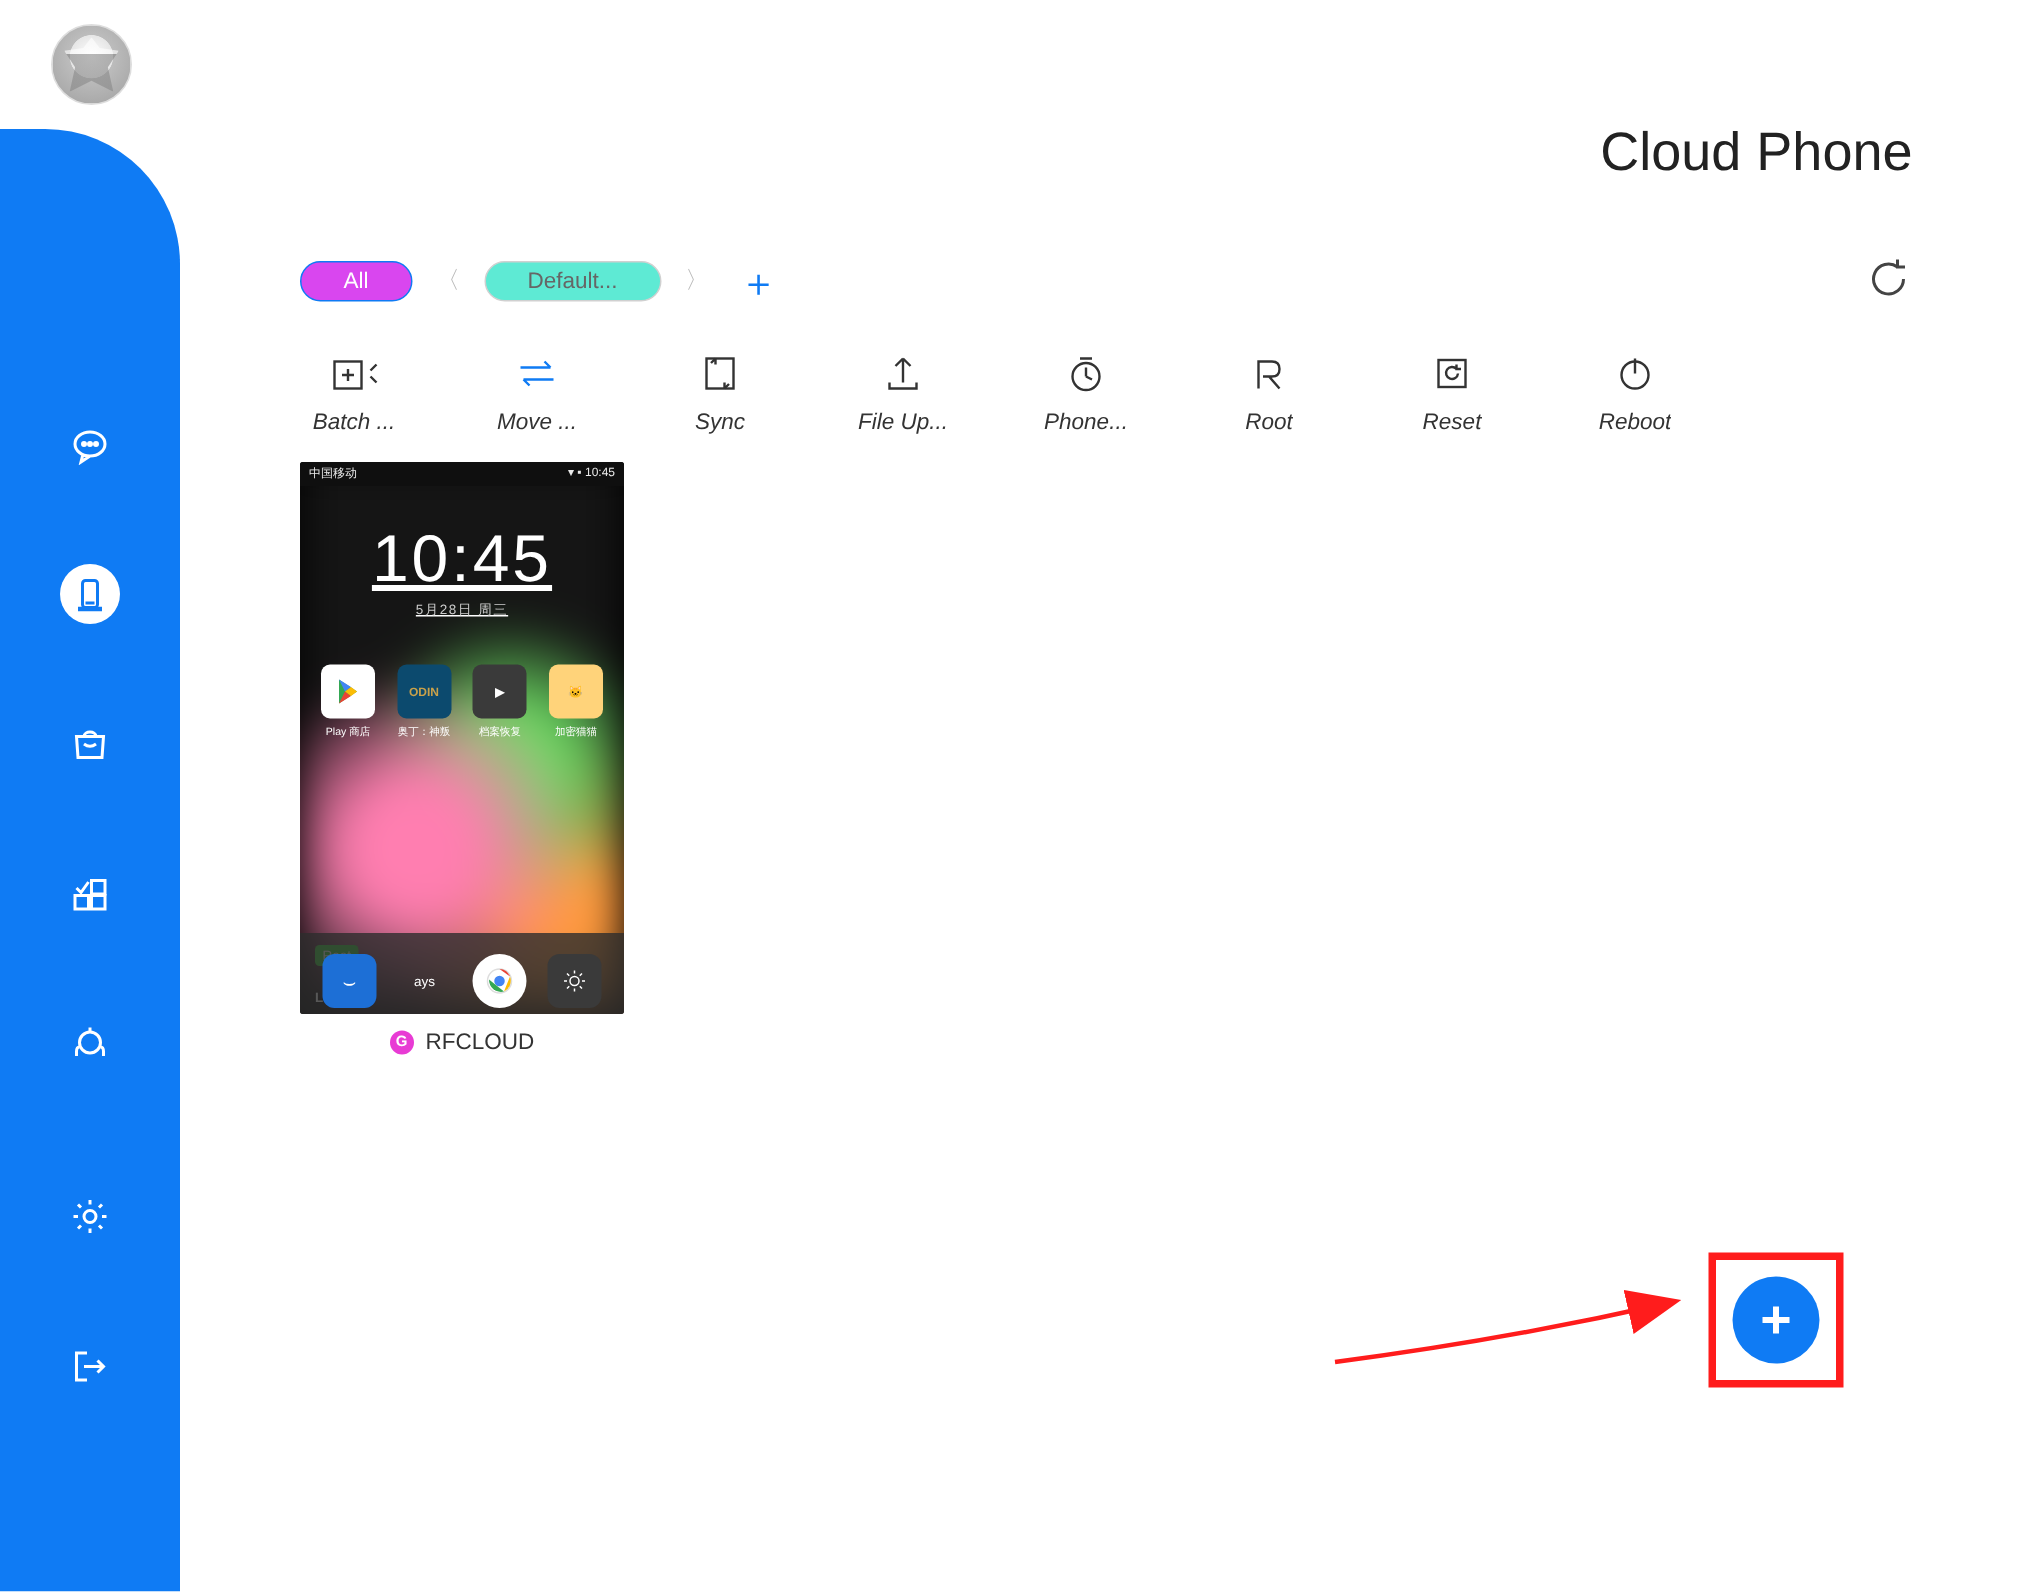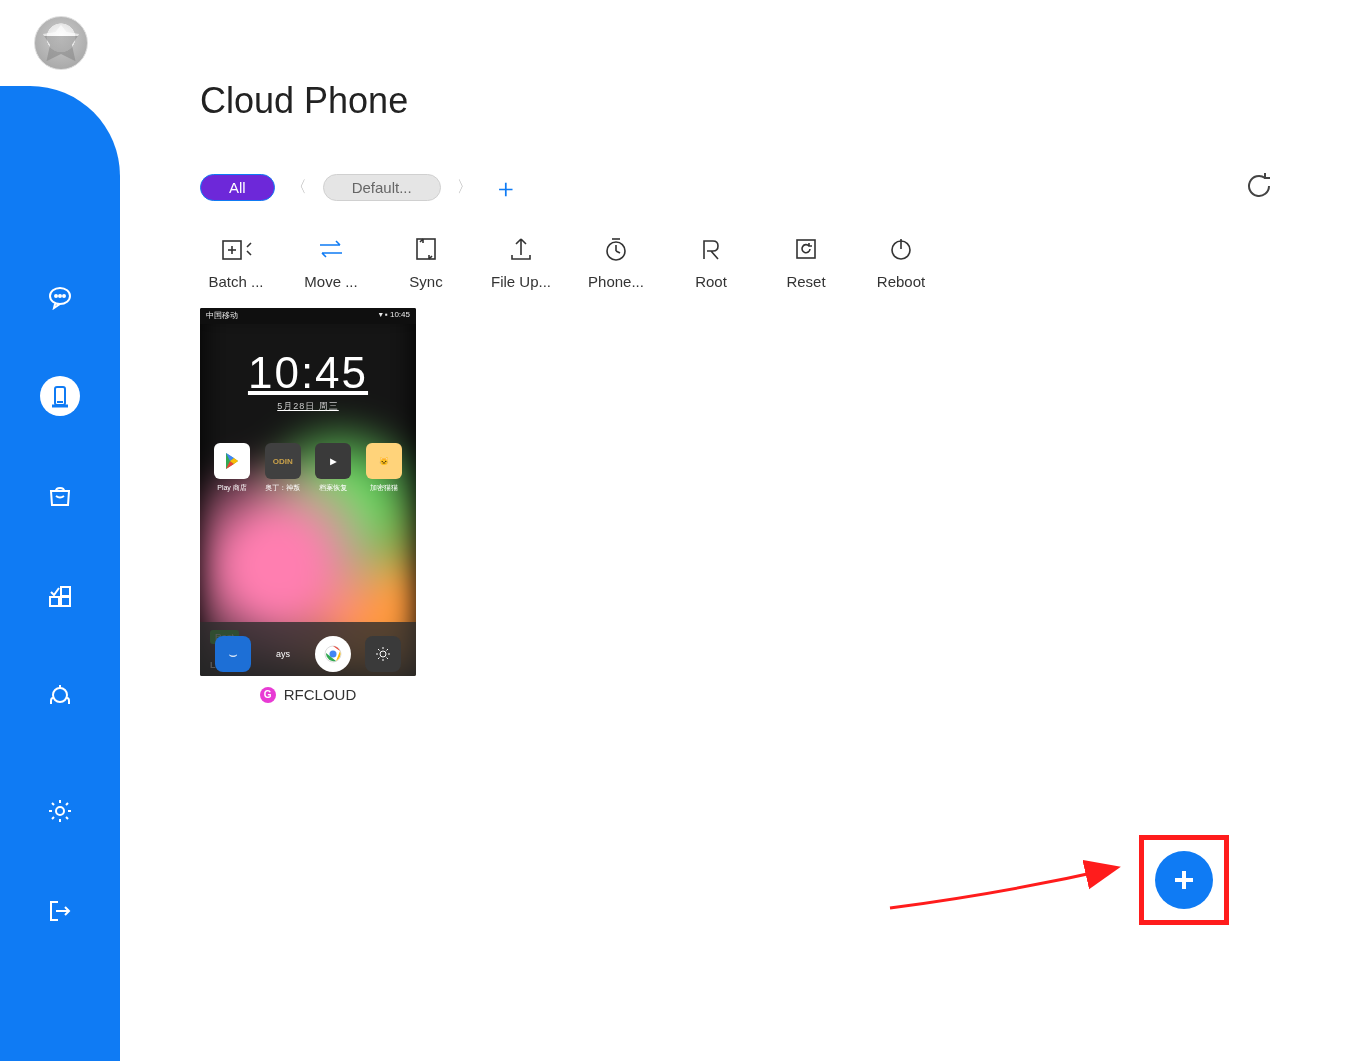--- a/index.html
+++ b/index.html
@@ -83,21 +83,21 @@
   .main {
     position: absolute;
     left: 120px; top: 0; right: 0; bottom: 0;
     padding: 80px 80px 0 80px;
     background: #fff;
   }
 
   .header-row {
     display: flex;
     align-items: center;
-    justify-content: flex-start;
+    justify-content: flex-end;
     margin-bottom: 48px;
   }
   .page-title {
     font-size: 36px;
     font-weight: 400;
     color: #222;
   }
   .header-buttons {
     display: flex;
     gap: 18px;
@@ -124,26 +124,26 @@
     display: flex;
     align-items: center;
     gap: 12px;
     margin-bottom: 30px;
   }
   .pill {
     border-radius: 16px;
     padding: 4px 28px;
     font-size: 15px;
     border: 1px solid #d0d0d0;
-    background: #e5e5e5;
+    background: #5eead4;
     color: #666;
     cursor: pointer;
   }
   .pill.blue {
-    background: #6d28d9;
+    background: #d946ef;
     border-color: #0f7bf4;
     color: #fff;
   }
   .chev-nav {
     color: #bbb;
     font-size: 16px;
     padding: 0 4px;
     cursor: pointer;
   }
   .plus-blue {
@@ -156,22 +156,23 @@
   }
   .refresh-btn {
     margin-left: auto;
     cursor: pointer;
   }
   .refresh-btn svg { stroke: #444; fill: none; stroke-width: 2; }
 
   
   .toolbar {
     display: flex;
-    gap: 23px;
+    gap: 50px;
     margin-bottom: 18px;
+    font-style: italic;
   }
   .tool {
     display: flex;
     flex-direction: column;
     align-items: center;
     gap: 10px;
     width: 72px;
     cursor: pointer;
   }
   .tool-icon {
@@ -519,21 +520,21 @@
                 <svg width="20" height="20" viewBox="0 0 20 20">
                   <polygon points="4,2 16,10 4,18" fill="#34a853"></polygon>
                   <polygon points="4,2 12,7 8,10" fill="#4285f4"></polygon>
                   <polygon points="4,18 12,13 8,10" fill="#ea4335"></polygon>
                   <polygon points="12,7 16,10 12,13 8,10" fill="#fbbc05"></polygon>
                 </svg>
               </div>
               <span class="appicon-label">Play 商店</span>
             </div>
           <div class="appicon">
-              <div class="appicon-box" style="background:#404040;color:#c9a14a">ODIN</div>
+              <div class="appicon-box" style="background:#0c4a6e;color:#c9a14a">ODIN</div>
               <span class="appicon-label">奥丁：神叛</span>
             </div>
           <div class="appicon">
               <div class="appicon-box" style="background:#3a3a3a;color:#fff">▶</div>
               <span class="appicon-label">档案恢复</span>
             </div>
           <div class="appicon">
               <div class="appicon-box" style="background:#ffd37a">🐱</div>
               <span class="appicon-label">加密猫猫</span>
             </div>

